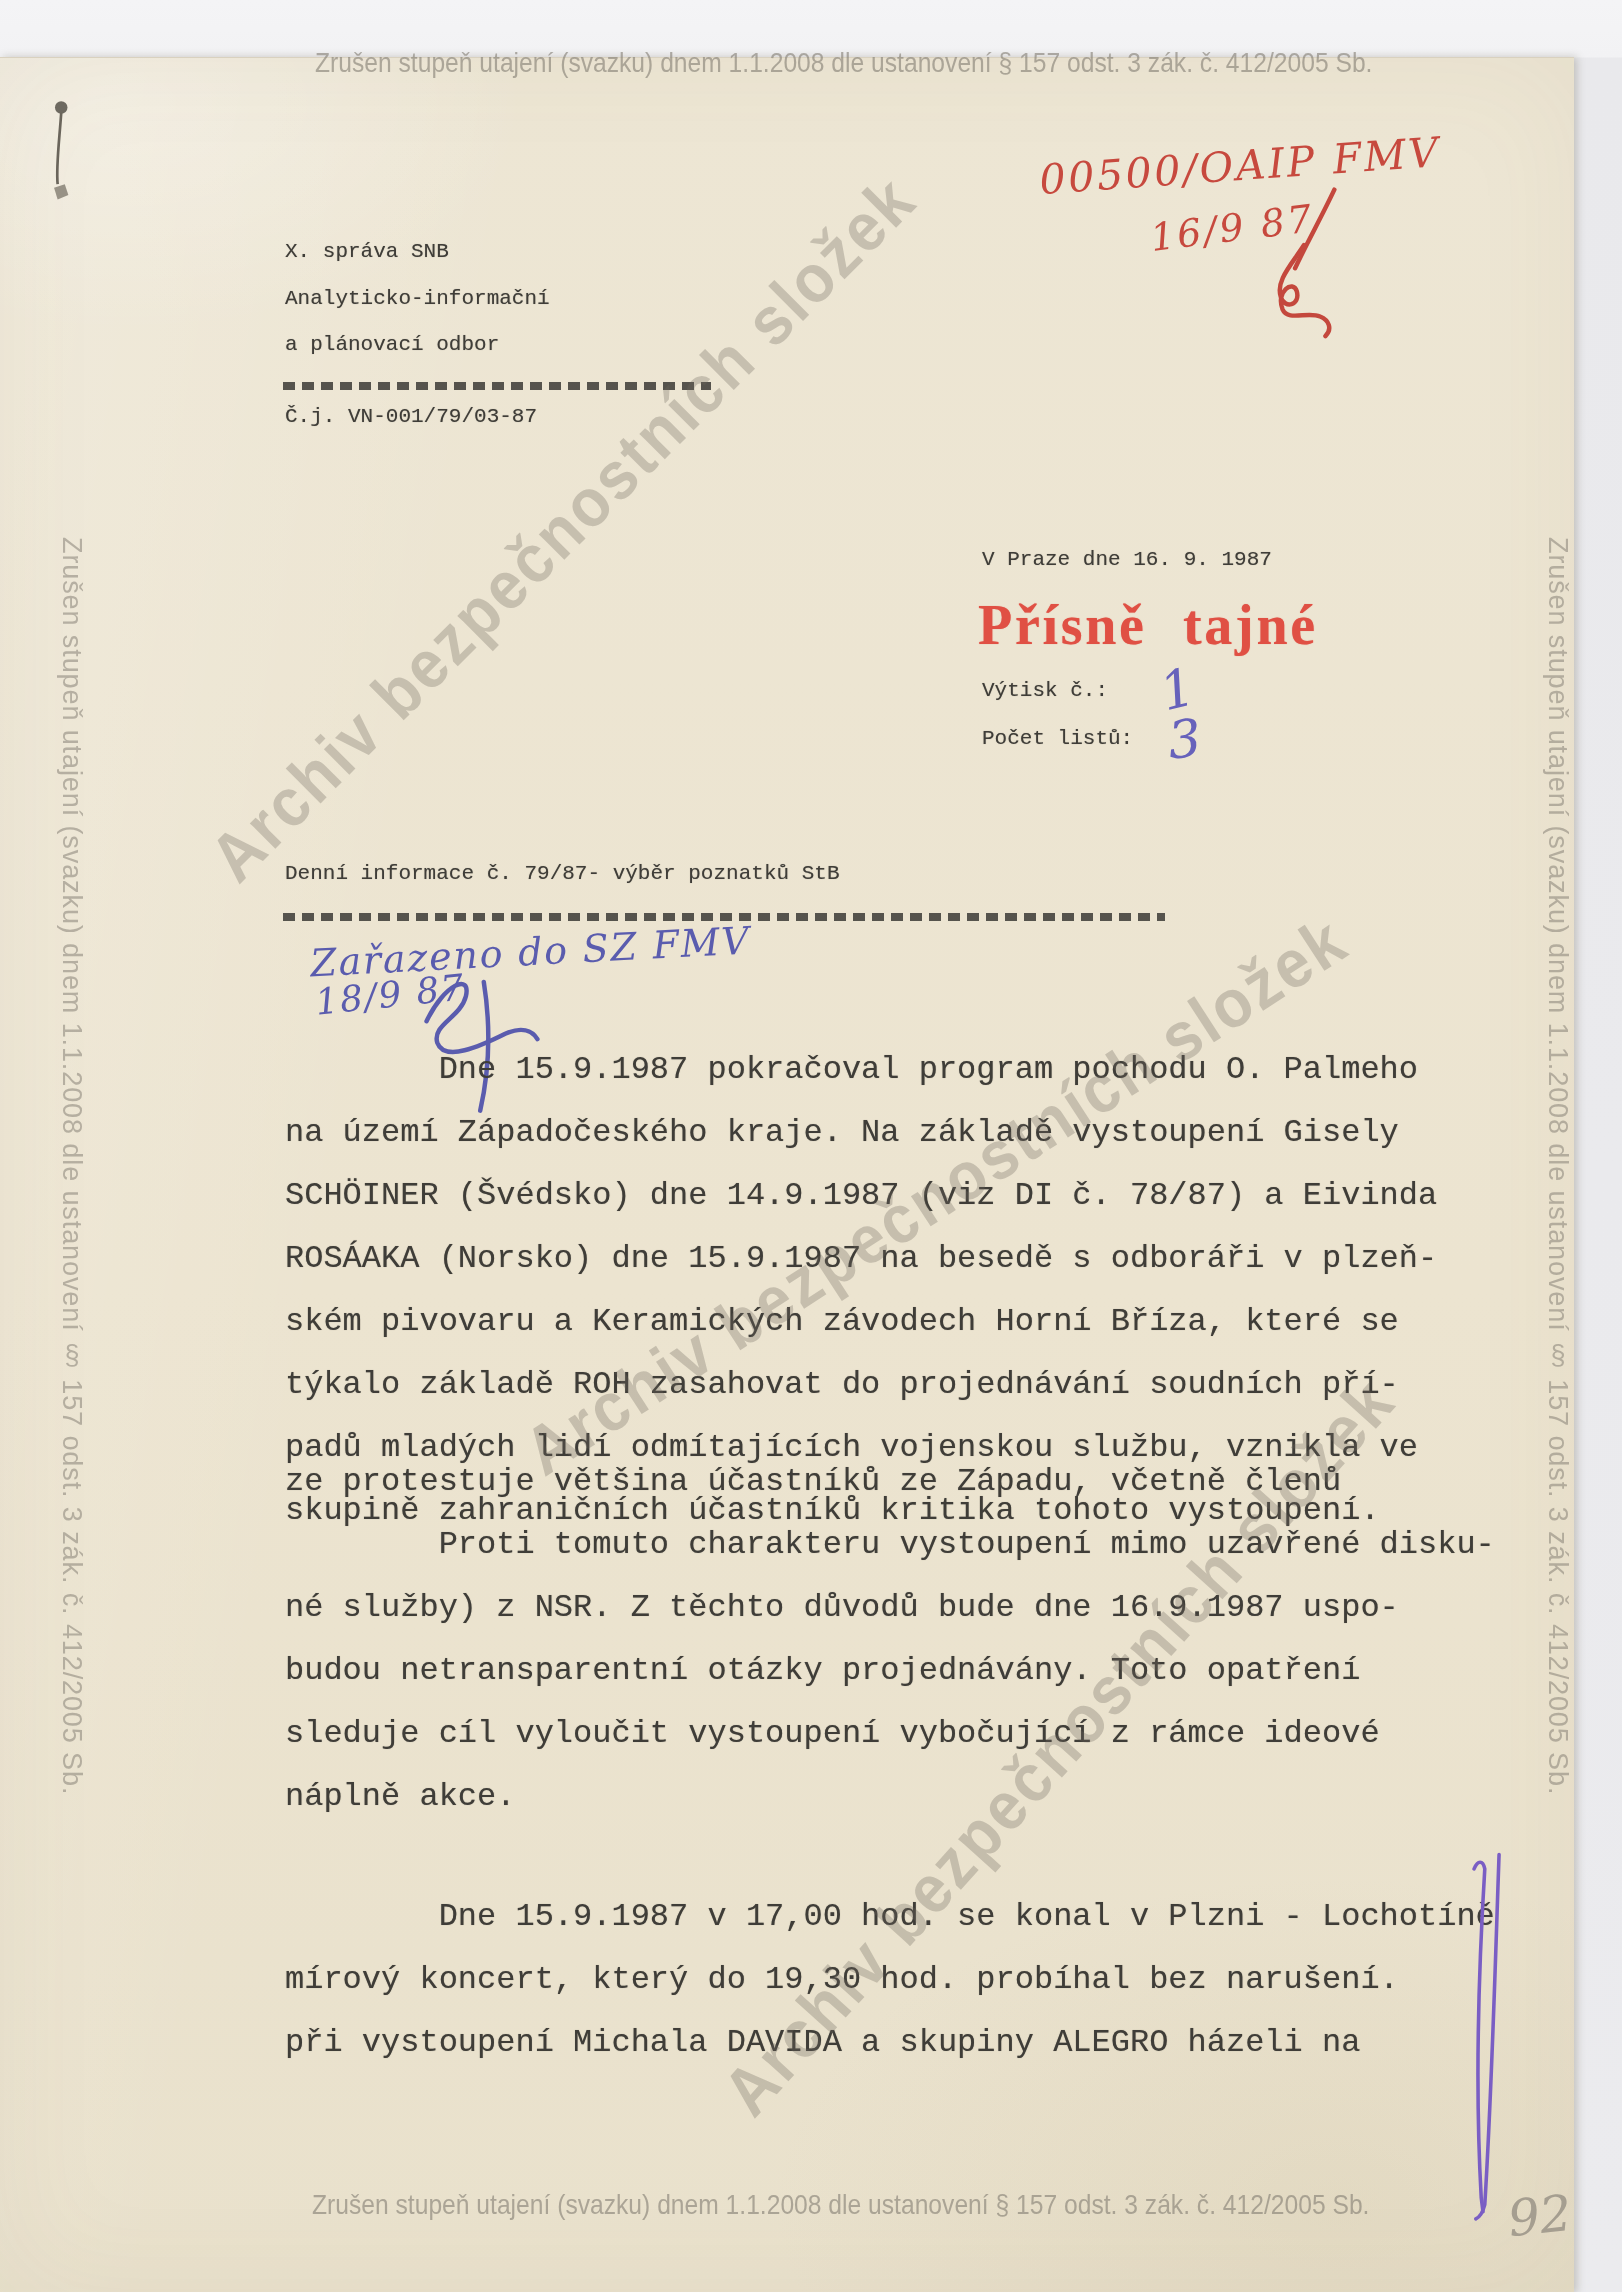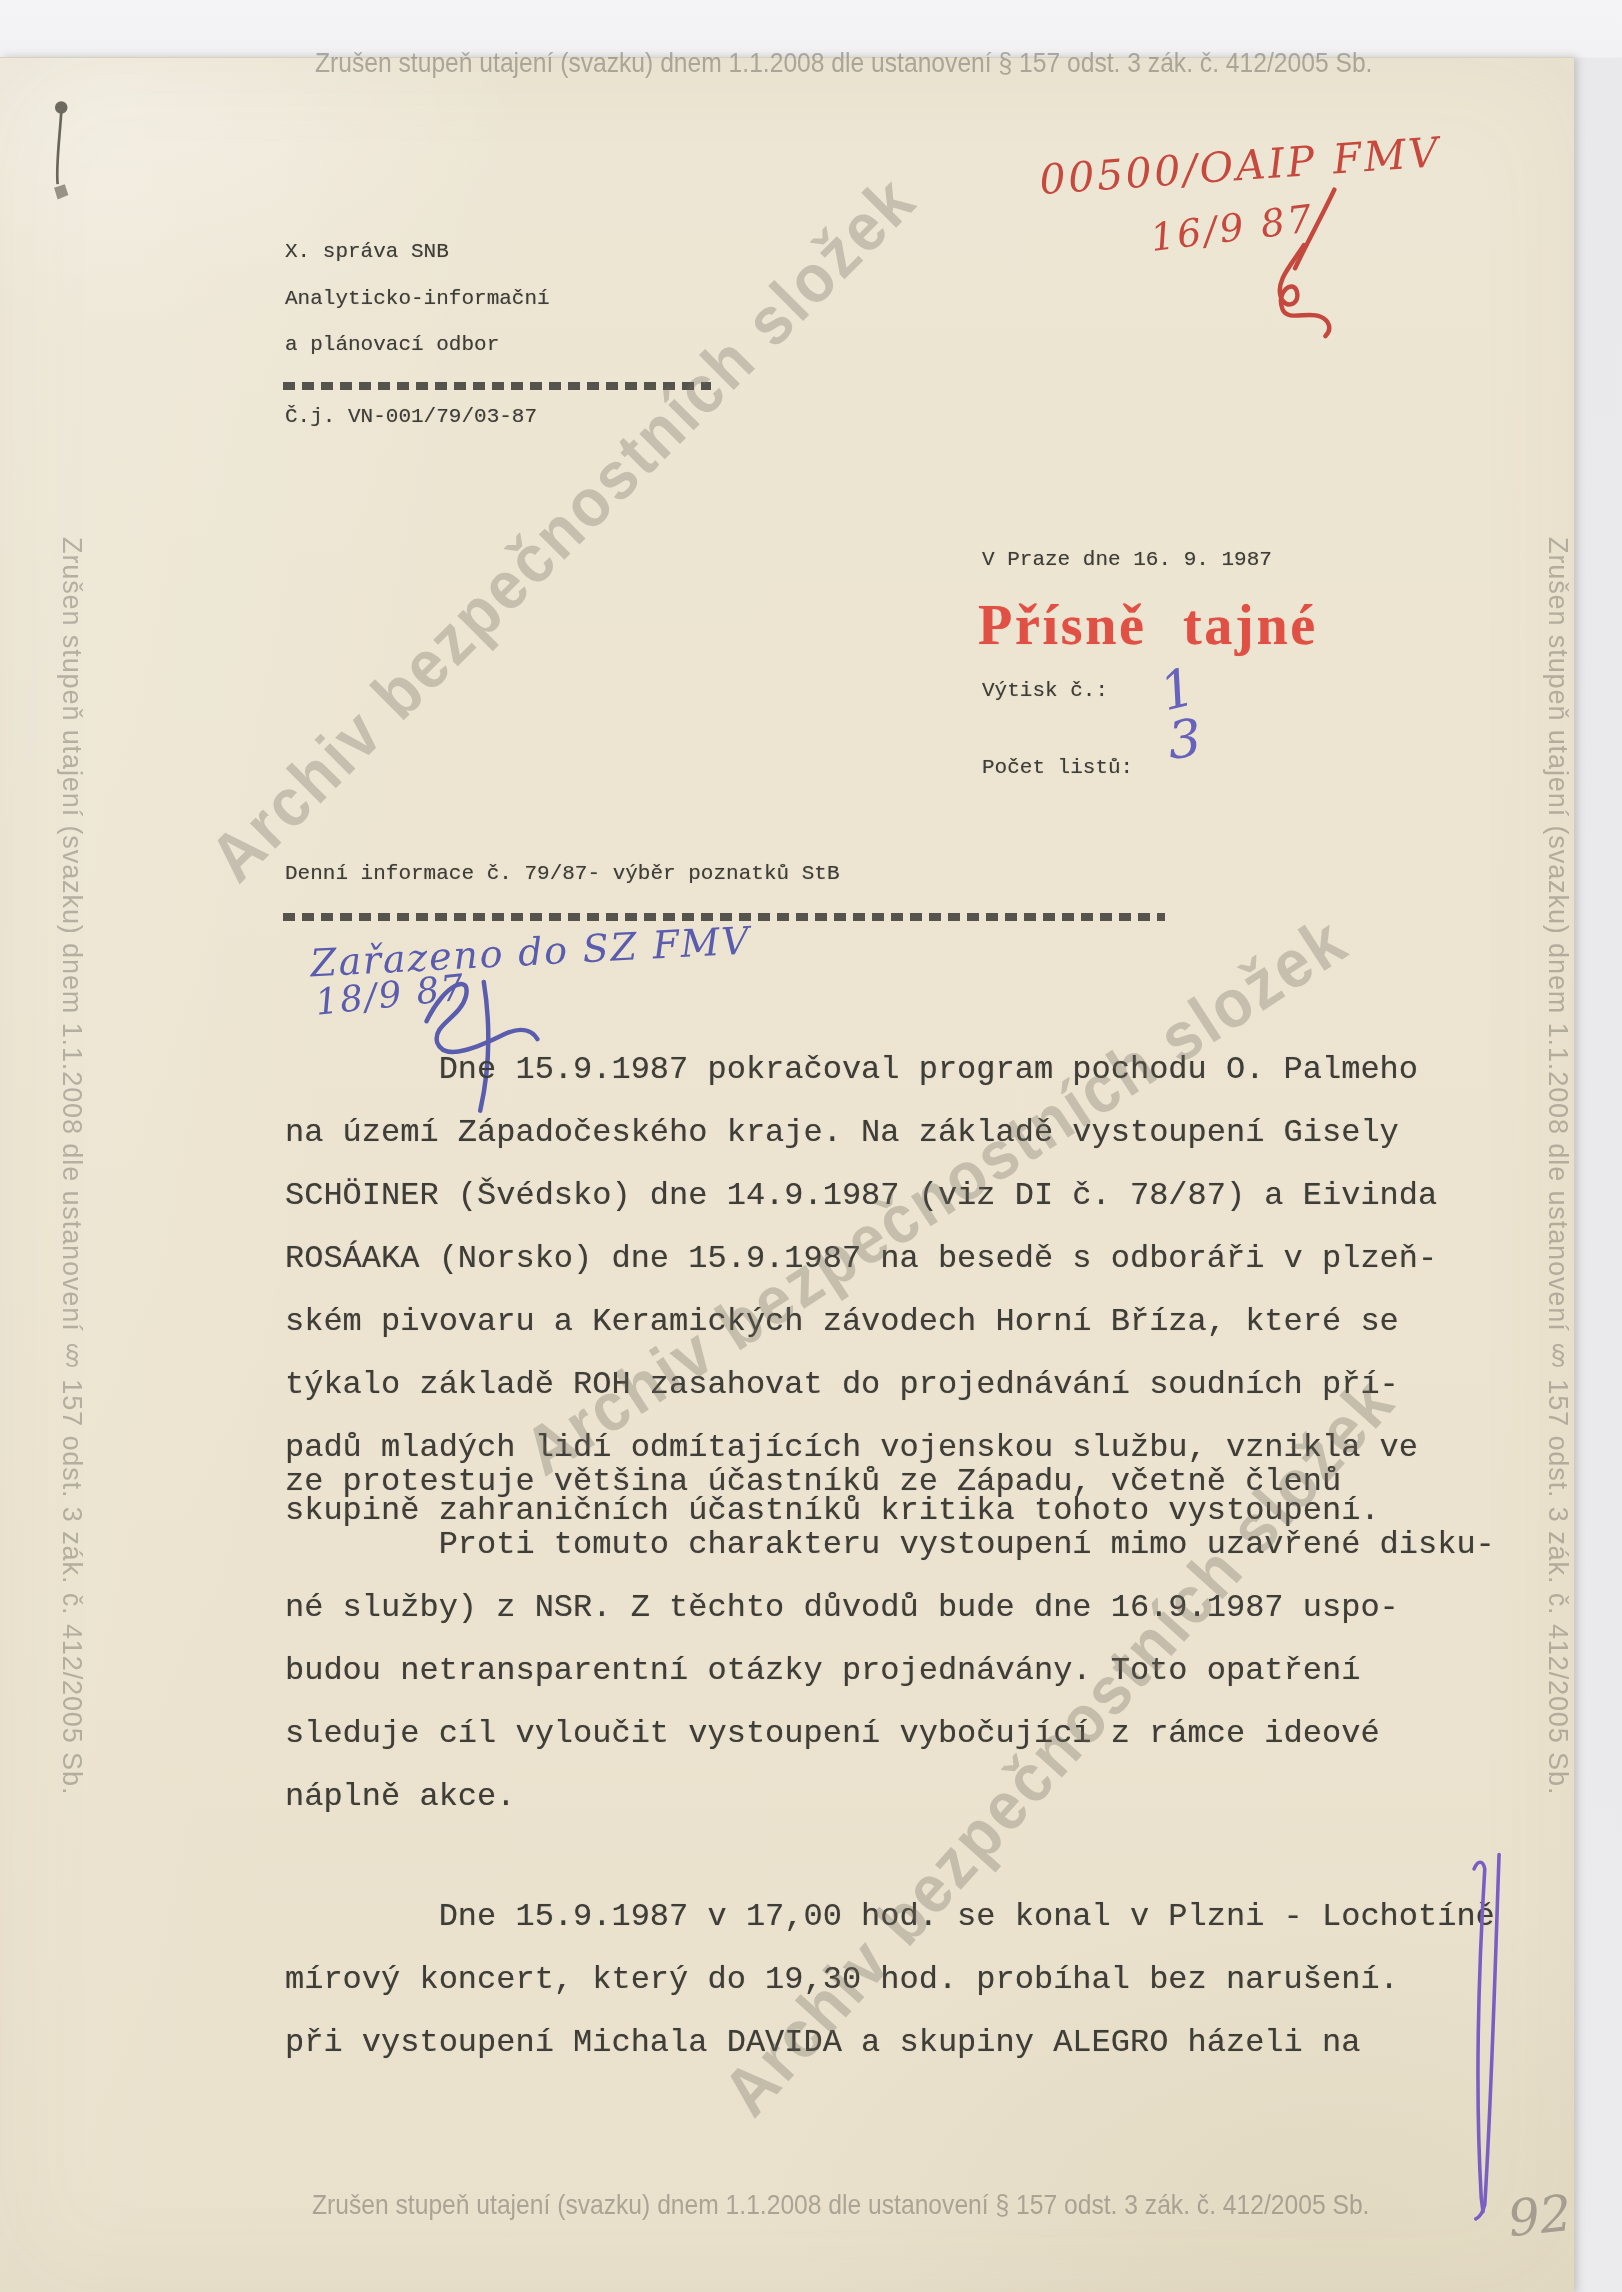--- a/index.html
+++ b/index.html
@@ -69,21 +69,21 @@
   <div class="hand-red" style="left:1150px;top:206px;font-size:38px;transform:rotate(-7deg)">16/9 87</div>
   <svg style="left:1229px;top:186px" width="125" height="152" viewBox="0 0 140 170">
     <path d="M118,4 C104,34 88,62 74,92" fill="none" stroke="#c4483d" stroke-width="5" stroke-linecap="round"></path>
     <path d="M84,66 C70,88 52,106 58,124 C62,138 80,134 76,118 C72,104 52,118 60,138 C66,152 88,140 102,146 C112,150 116,160 108,168" fill="none" stroke="#c4483d" stroke-width="5" stroke-linecap="round"></path>
   </svg>
 
   <div class="mono" style="left:982px;top:548px">V Praze dne 16. 9. 1987</div>
   <div class="stamp" style="left:978px;top:593px">Přísně tajné</div>
   <div class="mono" style="left:982px;top:679px">Výtisk č.:</div>
   <div class="hand-blue" style="left:1161px;top:659px;font-size:52px;transform:rotate(-14deg);color:#6762bb">1</div>
-  <div class="mono" style="left:982px;top:756px">Počet listů:</div>
+  <div class="mono" style="left:982px;top:727px">Počet listů:</div>
   <div class="hand-blue" style="left:1168px;top:709px;font-size:52px;transform:rotate(-6deg);color:#6762bb">3</div>
 
   <div class="mono" style="left:285px;top:862px">Denní informace č. 79/87- výběr poznatků StB</div>
   <div class="typedash" style="left:283px;top:913px;width:882px"></div>
 
   <div class="hand-blue" style="left:310px;top:930px;font-size:38px;transform:rotate(-3deg)">Zařazeno do SZ FMV</div>
   <div class="hand-blue" style="left:315px;top:974px;font-size:36px;transform:rotate(-6deg)">18/9 87</div>
   <svg style="left:405px;top:964px" width="179" height="152" viewBox="0 0 200 170">
     <path d="M24,64 C44,22 74,10 68,36 C62,60 30,68 36,88 C44,110 84,92 112,78 C130,70 142,74 148,84" fill="none" stroke="#5a5cae" stroke-width="5" stroke-linecap="round"></path>
     <path d="M88,20 C96,70 94,120 84,164" fill="none" stroke="#5a5cae" stroke-width="5" stroke-linecap="round"></path>

